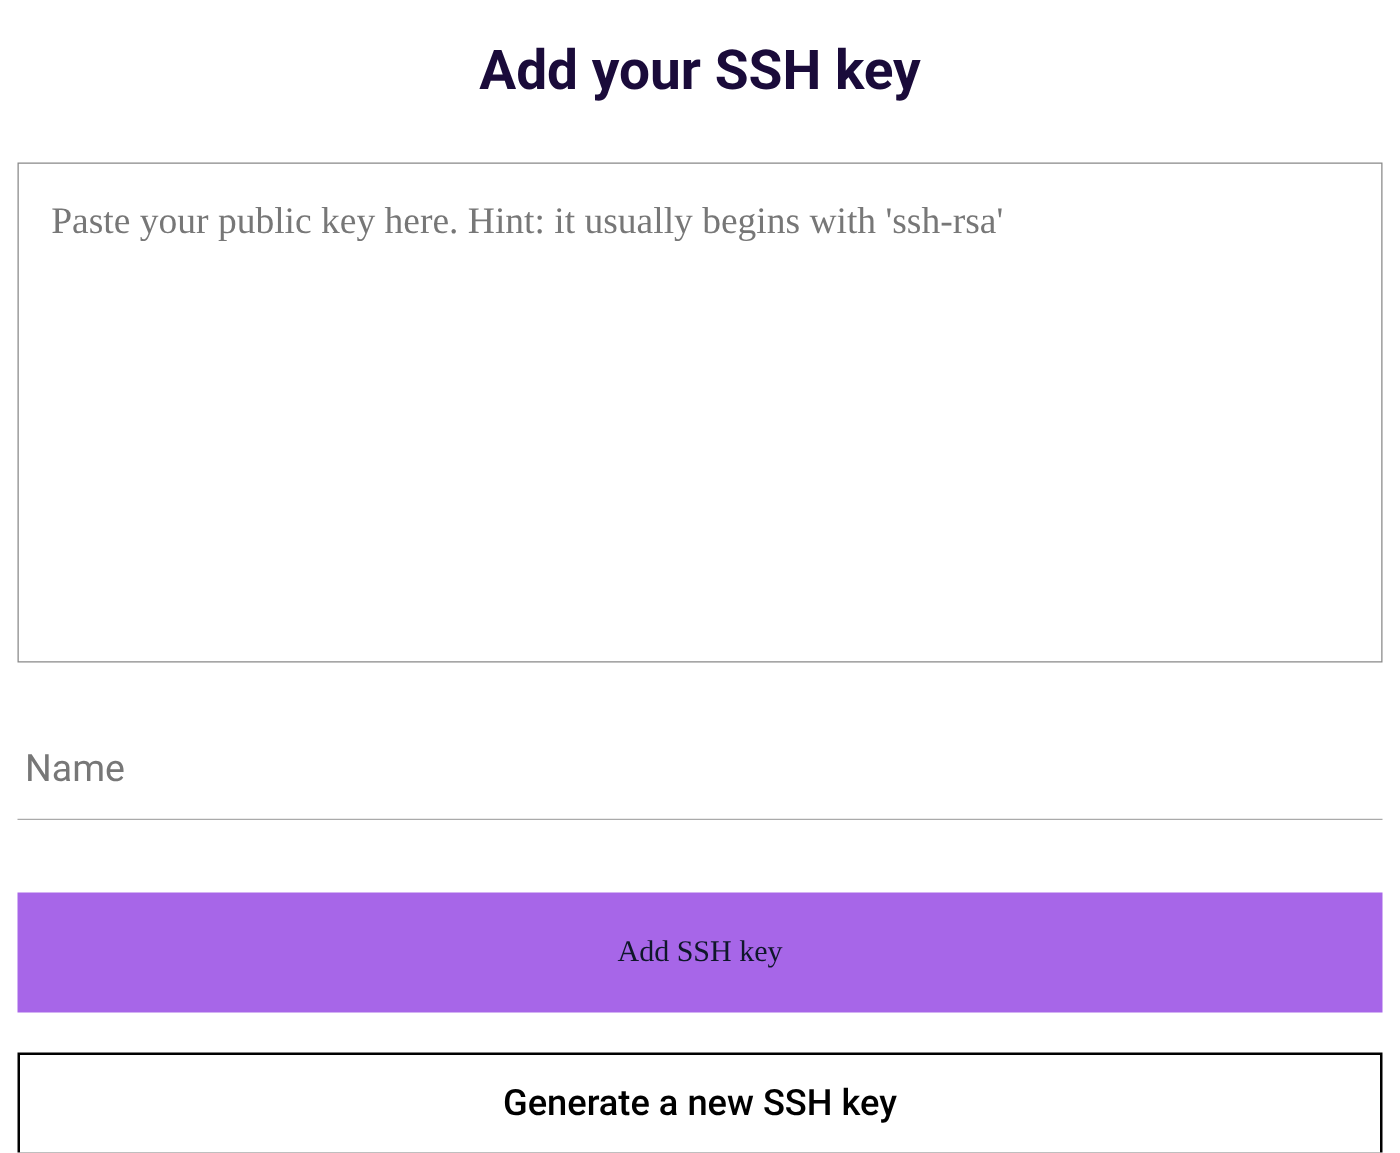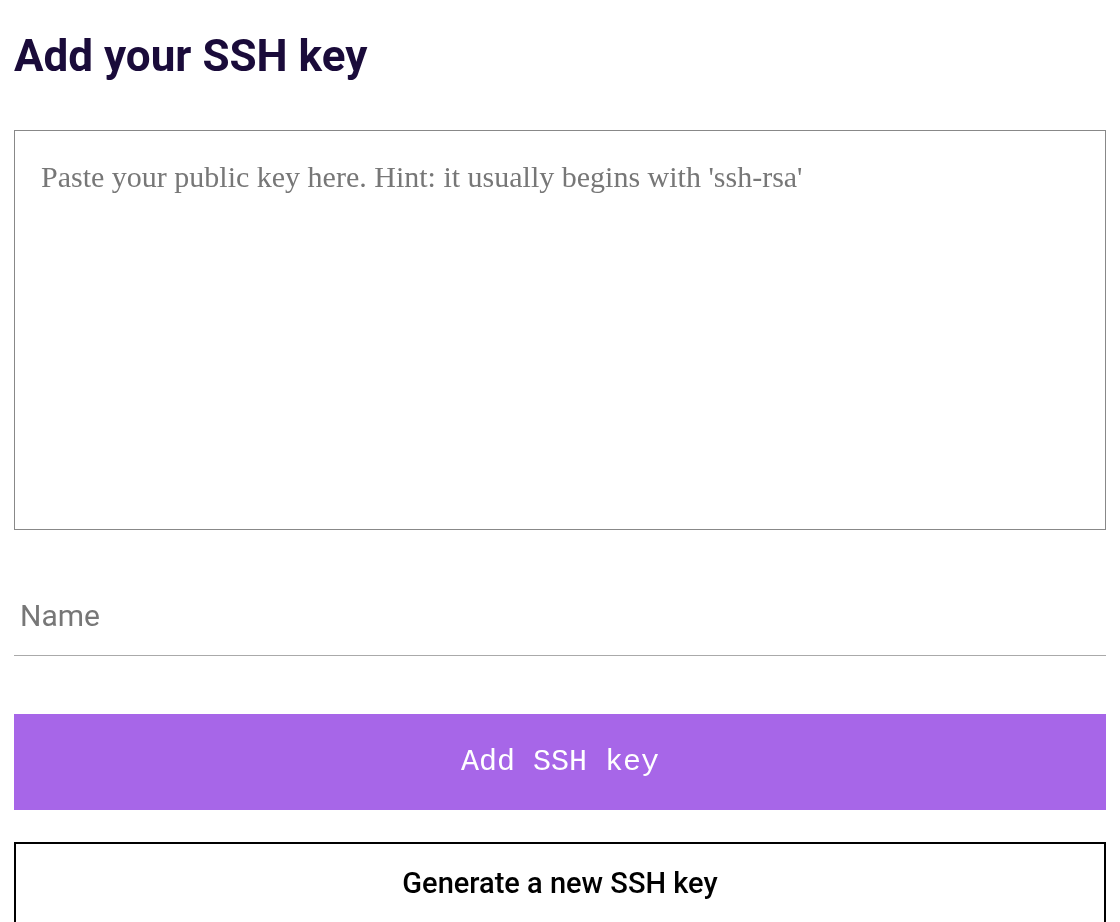--- a/index.html
+++ b/index.html
@@ -14,20 +14,21 @@
       height: 922px;
       padding: 30px 14px;
     }
     .container {
       width: 100%;
     }
     .page-title {
       font-size: 44px;
       font-weight: 700;
       color: #1a0b3a;
+      text-align: center;
       margin-bottom: 48px;
     }
     .ssh-key-textarea {
       width: 100%;
       height: 400px;
       border: 1px solid #888888;
       padding: 24px 26px;
       font-size: 30px;
       font-family: Liberation Serif, serif;
       color: #555555;
@@ -52,24 +53,24 @@
       background: transparent;
     }
     .name-input::placeholder {
       color: #777777;
     }
     .add-button {
       width: 100%;
       height: 96px;
       background: #a766e8;
       border: none;
-      color: #ffffff;
-      font-size: 30px;
+      color: #0f172a;
+      font-size: 24px;
       font-weight: 500;
-      font-family: Liberation Mono, monospace;
+      font-family: Liberation Serif, serif;
       cursor: pointer;
       margin-bottom: 32px;
     }
     .generate-button {
       width: 100%;
       height: 82px;
       background: #ffffff;
       border: 2px solid #000000;
       color: #000000;
       font-size: 29px;

